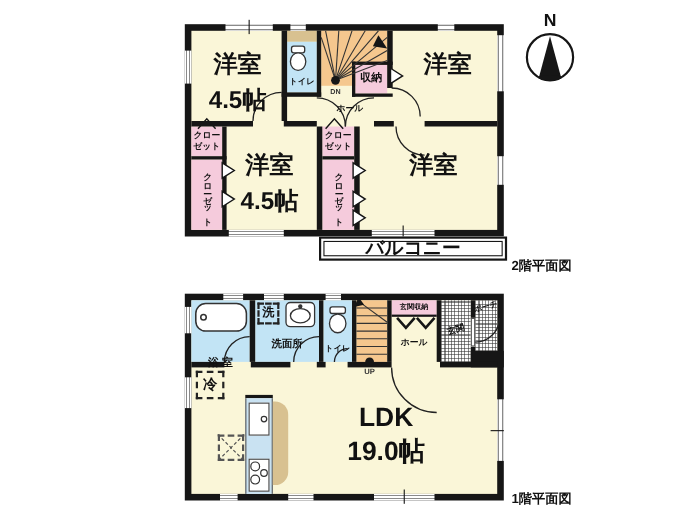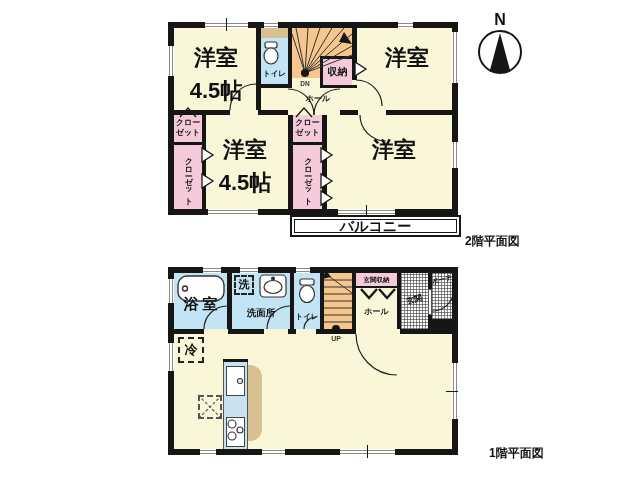--- a/index.html
+++ b/index.html
@@ -141,21 +141,21 @@
     <div class="lab vtext" style="left:6px;top:126px;width:28px;height:58px;font-size:8px;display:flex;align-items:center;justify-content:center;">クローゼット</div>
     <div class="lab" style="left:125px;top:96px;width:29px;font-size:8px;">
       <div>クロー</div>
       <div>ゼット</div>
     </div>
     <div class="lab vtext" style="left:125px;top:126px;width:29px;height:58px;font-size:8px;display:flex;align-items:center;justify-content:center;">クローゼット</div>
   </div>
 
   <div class="balcony" style="left:290px;top:215px;width:171px;height:22px;">
     <div class="balcony-inner">
-      <span class="lab" style="position:static;font-size:14px;">バルコニー</span>
+      <span class="lab" style="position:static;font-size:17px;">バルコニー</span>
     </div>
   </div>
   <div class="caption" style="left:465px;top:233px;">2階平面図</div>
 
   <div class="plan" style="left:168px;top:267px;width:290px;height:188px;">
     <div class="plan-inner"></div>
 
     <div class="fill" style="left:6px;top:6px;width:53px;height:56px;background:#c2e4f5;"></div>
     <div class="fill" style="left:64px;top:6px;width:58px;height:56px;background:#c2e4f5;"></div>
     <div class="fill" style="left:126px;top:6px;width:26px;height:56px;background:#c2e4f5;"></div>
@@ -244,28 +244,30 @@
       </g>
       <g fill="none" stroke="#222" stroke-width="1.2">
         <path d="M 36,62 A 23 23 0 0 1 59,39"></path>
         <path d="M 99,62 A 23 23 0 0 1 122,39"></path>
         <path d="M 136,62 A 12 12 0 0 1 148,50"></path>
         <path d="M 188,67 A 41 41 0 0 0 229,108"></path>
         <path d="M 286,22 A 22 22 0 0 1 264,44"></path>
       </g>
     </svg>
 
-    <div class="lab" style="left:6px;top:28px;width:53px;font-size:15px;">浴 室</div>
+    <div class="lab" style="left:6px;top:58px;width:53px;font-size:10px;">浴 室</div>
     <div class="lab" style="left:66px;top:11px;width:20px;font-size:11px;">洗</div>
     <div class="lab" style="left:64px;top:40px;width:58px;font-size:9.5px;">洗面所</div>
     <div class="lab" style="left:126px;top:45px;width:26px;font-size:7.5px;">トイレ</div>
     <div class="lab" style="left:188px;top:9px;width:41px;font-size:6.5px;">玄関収納</div>
     <div class="lab" style="left:188px;top:40px;width:41px;font-size:8px;">ホール</div>
     <div class="lab" style="left:233px;top:28px;width:27px;font-size:8px;transform:rotate(-15deg);">玄関</div>
     <div class="lab" style="left:262px;top:9px;width:24px;font-size:7px;transform:rotate(-15deg);">ポーチ</div>
     <div class="lab" style="left:160px;top:68px;width:16px;font-size:7px;color:#333;">UP</div>
     <div class="roomlab" style="left:98px;top:97px;width:170px;font-size:24px;line-height:31px;">
+      <div>LDK</div>
+      <div>19.0帖</div>
     </div>
   </div>
 
-  <div class="caption" style="left:465px;top:445px;margin-left:24px;">1階平面図</div>
+  <div class="caption" style="left:465px;top:445px;">1階平面図</div>
 
 </div>
 
 </body></html>

